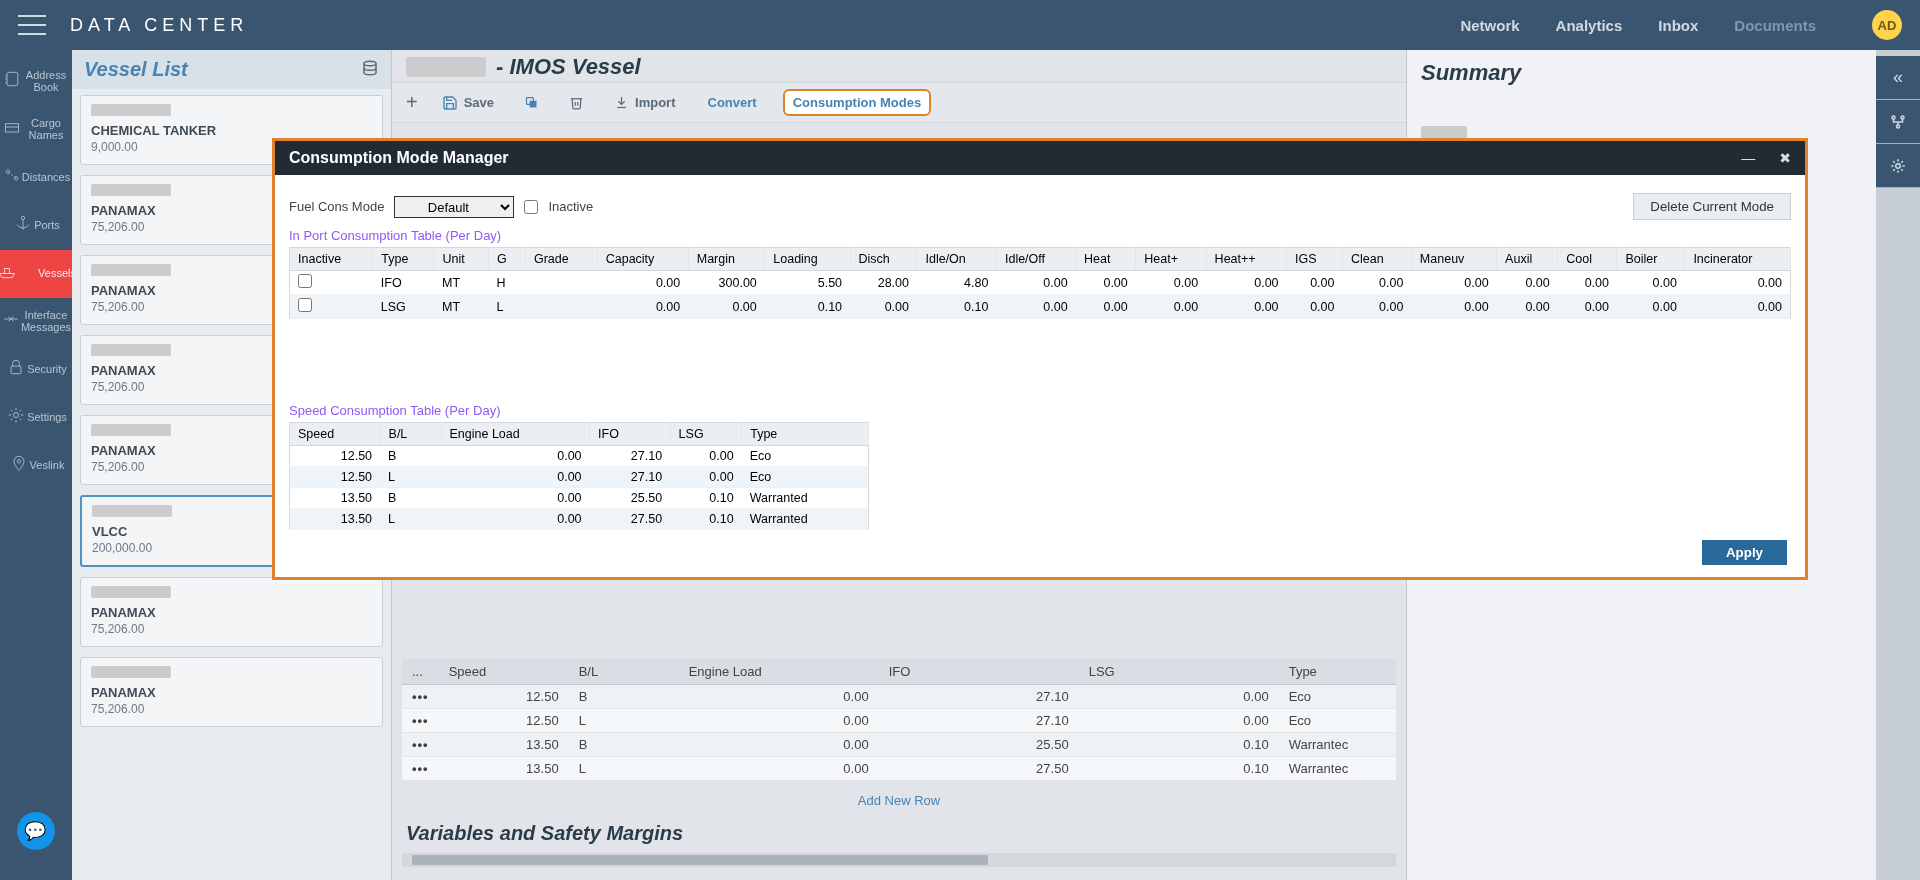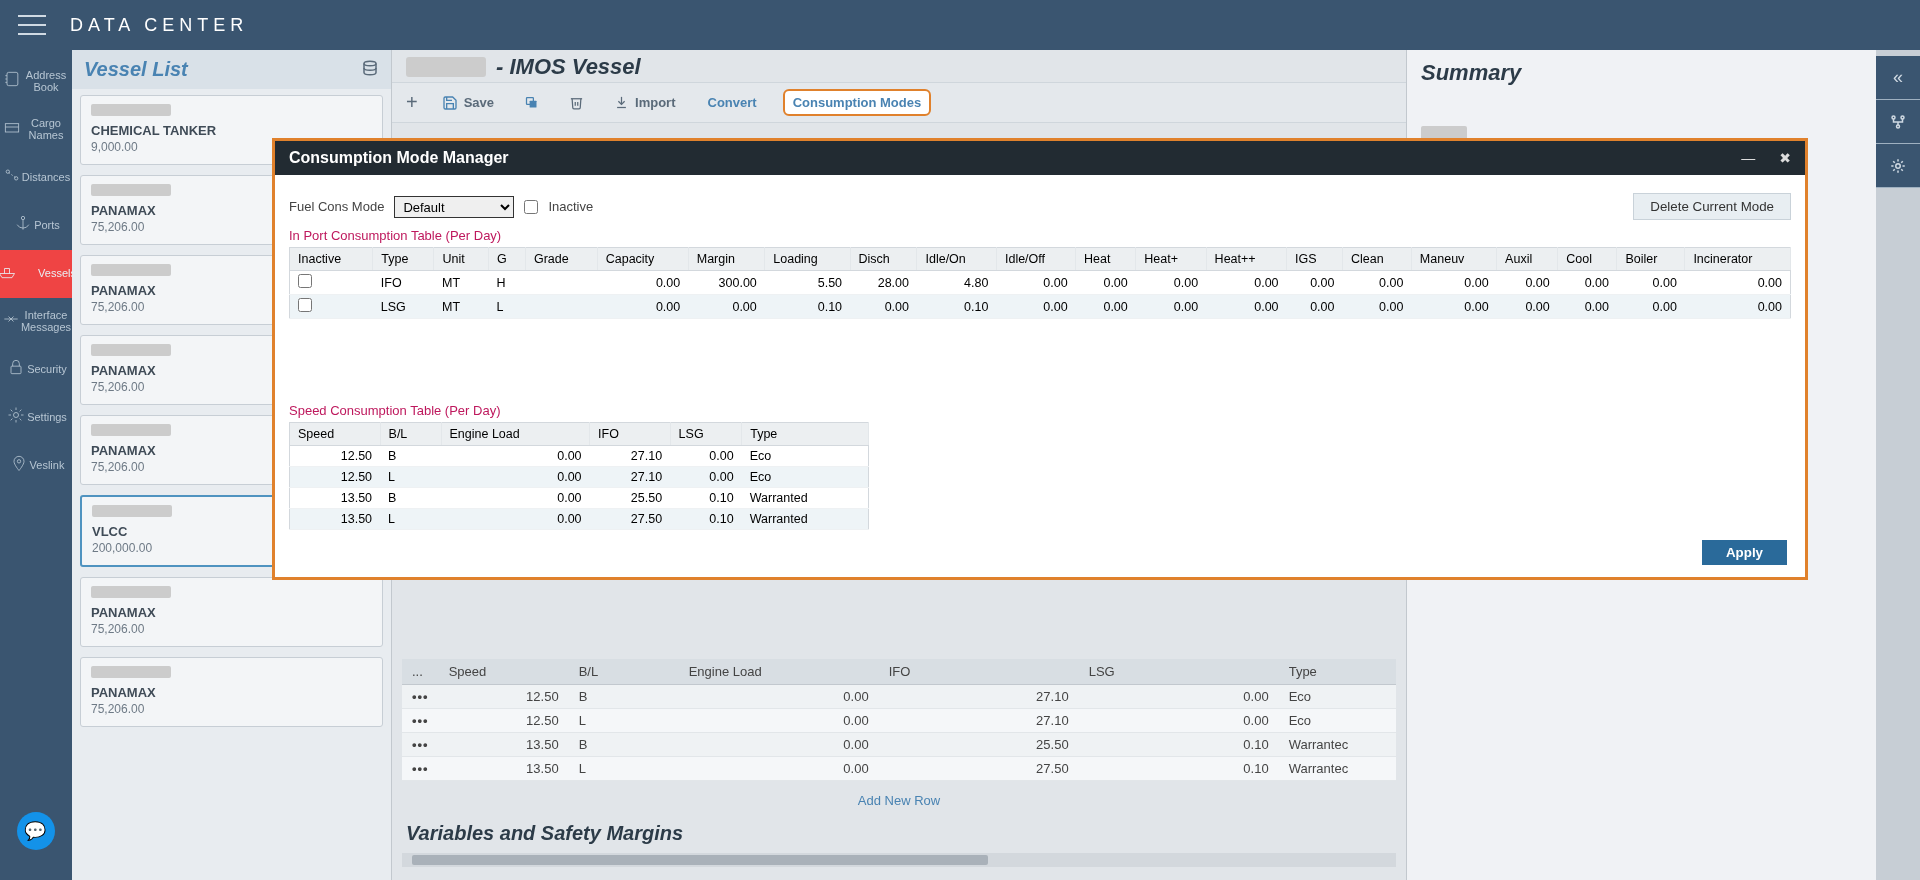--- a/index.html
+++ b/index.html
@@ -72,44 +72,51 @@
 
 
 .modal { position:absolute; top: 138px; left: 272px; width: 1536px; background:#fff; border:3px solid #e0812c; z-index:50; display:flex; flex-direction:column; }
 .modal-title { background:#222b32; color:#fff; padding: 8px 14px; display:flex; align-items:center; }
 .modal-title h3 { font-size:16px; font-weight:700; }
 .modal-title .win-ctrl { margin-left:auto; display:flex; gap:24px; font-size:14px; }
 .modal-title .win-ctrl span { cursor:pointer; color:#ddd; }
 .modal-body { padding: 18px 14px 6px; background:#fff; }
 .modal-row1 { display:flex; align-items:center; gap:10px; }
 .modal-row1 label { color:#444; }
-.modal-select { border:1px solid #333; padding:2px 4px; width:120px; height:22px; font-size:13px; }
+.modal-select { border:1px solid #333; padding:2px 4px; width:120px; height:22px; font-size:13px;text-align:center; }
 .chk { width:14px; height:14px; }
 .del-btn { margin-left:auto; background:#e8eef2; border:1px solid #c9d2d9; padding:5px 16px; color:#333; cursor:pointer; }
-.caption { color:#be185d; margin-top:8px; }
+.caption { color:#8b5cf6; margin-top:8px; }
 .port-table { width:100%; margin-top:4px; border:1px solid #d3d8dd; border-collapse:collapse; background:#fff; }
 .port-table th { background:#eceff1; font-weight:400; text-align:left; padding:4px 8px; border-bottom:1px solid #d3d8dd; border-right:1px solid #e3e7ea; font-size:12.5px; }
 .port-table td { padding:3px 8px; border-bottom:1px solid #eef1f3; text-align:right; font-size:12.5px; }
 .port-table td.l { text-align:left; }
 .port-table tr:nth-child(even) td { background:#eef4f7; }
 .port-wrap { height: 150px; overflow:hidden; }
 .speed-wrap { margin-top:10px; width: 580px; }
 .apply-btn { float:right; margin: 10px 4px 6px 0; background:#2a6a9a; color:#fff; border:none; padding:5px 24px; cursor:pointer; font-weight:600; }
 .clearfix::after { content:""; display:table; clear:both; }
 </style>
 </head>
 <body>
 
 <div class="top-header">
   <div class="hamburger">
       <span></span>
       <span></span>
       <span></span>
     </div>
   <div class="brand">DATA CENTER</div>
+  <div class="top-nav">
+    <a href="#">Network</a>
+    <a href="#">Analytics</a>
+    <a href="#">Inbox</a>
+    <a href="#" class="dim">Documents</a>
+    <div class="avatar">AD</div>
+  </div>
 </div>
 
 <div class="layout">
 
   <div class="left-rail">
     <div class="rail-item">
       <div class="rail-icon">
           <svg width="20" height="20" viewBox="0 0 24 24">
             <rect x="6" y="4" width="13" height="16" rx="2"></rect>
             <line x1="4" y1="8" x2="6" y2="8"></line>

